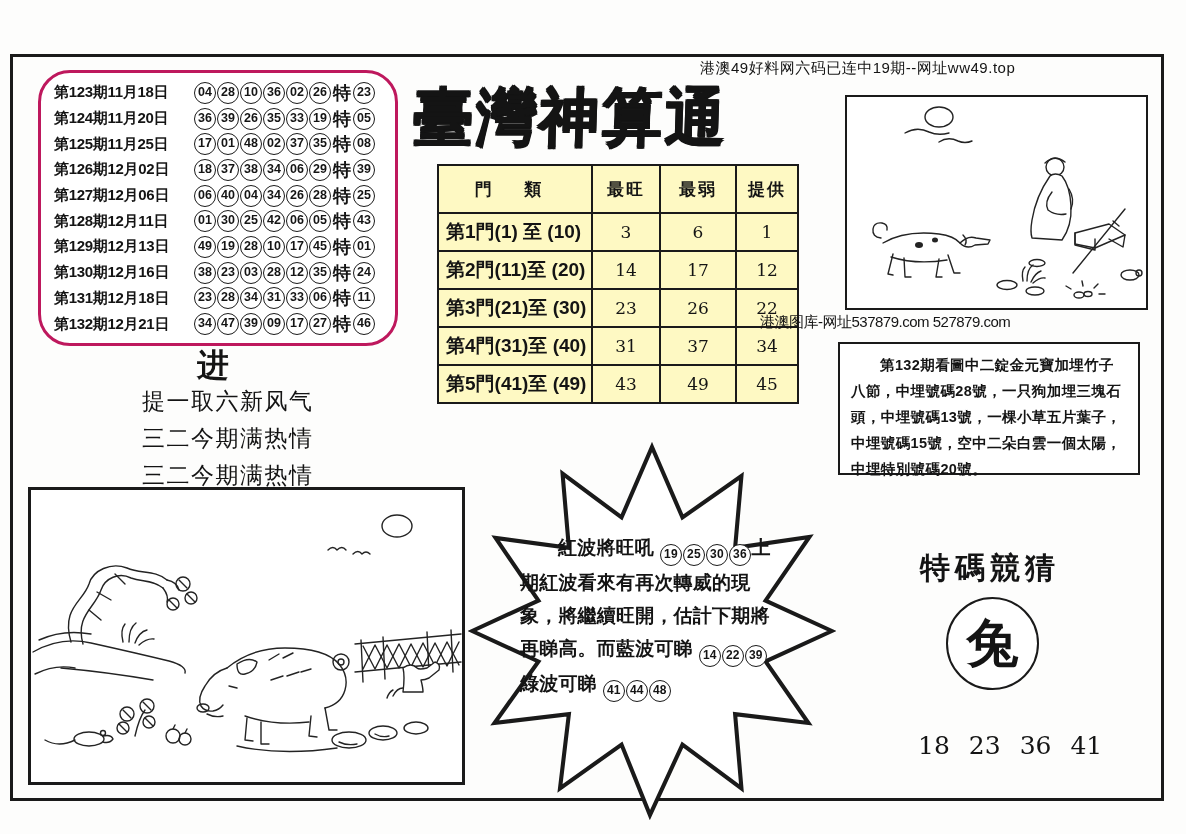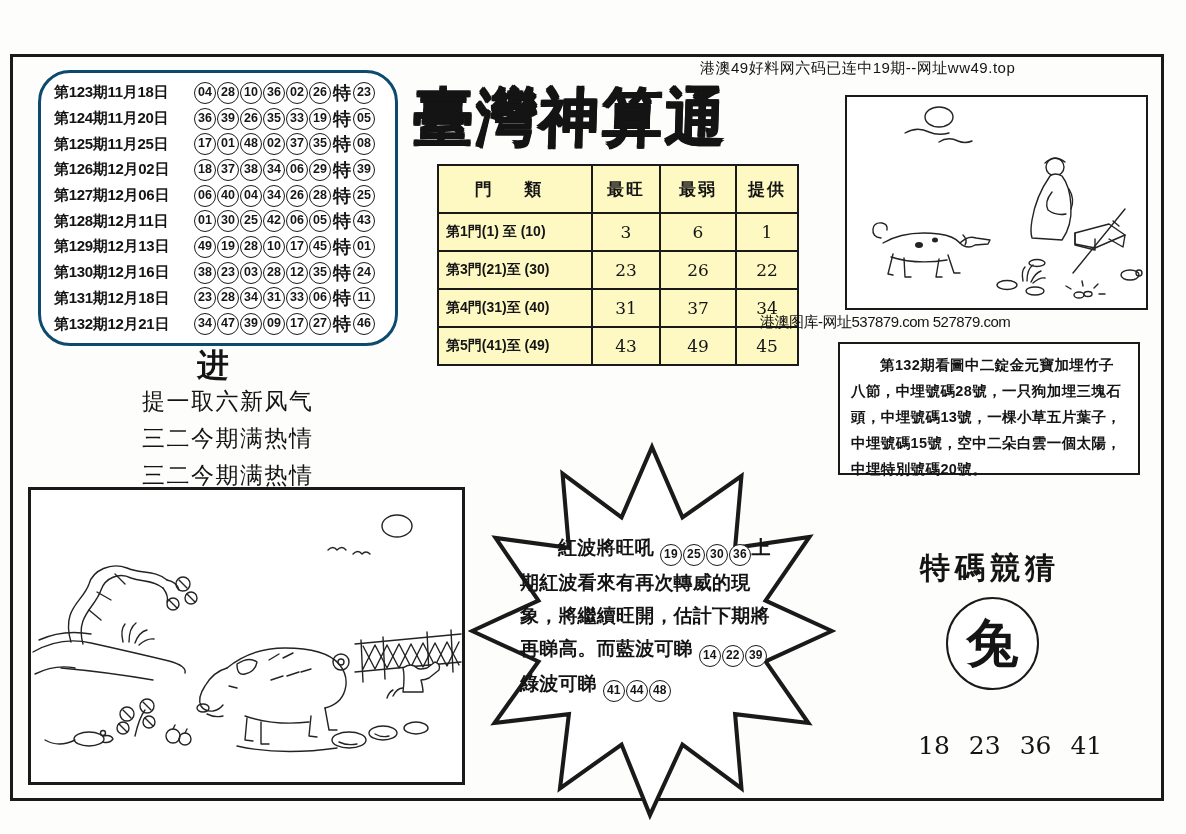--- a/index.html
+++ b/index.html
@@ -7,42 +7,42 @@
     position:relative; width:1186px; height:834px; background:#fdfdfc;
     font-family:"Liberation Sans", sans-serif; color:#141414; overflow:hidden;
   }
   .page-border { position:absolute; left:10px; top:54px; width:1148px; height:741px;
     border:3px solid #1a1a1a; background:transparent; }
 
   .header-ad { position:absolute; left:700px; top:59px; font-size:15px; letter-spacing:.5px; }
 
   
   .results { position:absolute; left:38px; top:70px; width:360px; height:276px;
-    border:3px solid #0c4a6e; border-radius:32px; box-sizing:border-box; padding:7px 0 0 13px; background:#fff; }
+    border:3px solid #be185d; border-radius:32px; box-sizing:border-box; padding:7px 0 0 13px; background:#fff; }
   .result-row { display:flex; align-items:center; height:25.7px; }
   .r-label { width:140px; font-weight:700; font-size:15px; white-space:nowrap; letter-spacing:-.3px; }
   .ball { width:22px; height:22px; border:1.7px solid #1a1a1a; border-radius:50%;
     font-size:12.5px; font-weight:700; line-height:19px; text-align:center; margin-right:1px;
     flex:none; box-sizing:border-box; background:#fff; }
   .special-mark { font-size:18px; font-weight:900; margin:0 2px 0 1px; }
 
   
   .title { position:absolute; left:414px; top:76px; width:390px; white-space:nowrap;
     font-family:"DejaVu Serif", serif; font-size:60px; font-weight:900; letter-spacing:3px;
     transform:skewX(-2deg) scaleY(1.04); transform-origin:left top;
     text-shadow:1.4px 0 0 currentColor, 0 1.2px 0 currentColor, 1.4px 1.2px 0 currentColor; }
 
   
   .stats { position:absolute; left:437px; top:164px; border-collapse:collapse; background:#fef9c3; }
   .stats th, .stats td { border:2.5px solid #1a1a1a; text-align:center; }
   .stats th { font-size:17px; font-weight:700; height:44px; letter-spacing:2px; }
   .stats th.c0 { width:150px; letter-spacing:14px; }
   .stats th.c1 { width:64px; } .stats th.c2 { width:72px; } .stats th.c3 { width:58px; }
   .stats td { height:34px; }
-  .stats td.cat { text-align:left; padding-left:7px; font-size:14px; font-weight:700; white-space:nowrap; }
+  .stats td.cat { text-align:left; padding-left:7px; font-size:19px; font-weight:700; white-space:nowrap; }
   .stats td.num { font-family:"DejaVu Serif", serif; font-size:17px; }
 
   
   .shepherd-box { position:absolute; left:845px; top:95px; width:303px; height:215px;
     border:2.5px solid #1a1a1a; box-sizing:border-box; background:#fff; }
   .gallery-caption { position:absolute; left:760px; top:313px; font-size:15px;
     font-family:Liberation Sans, sans-serif; letter-spacing:-.5px; }
 
   
   .tip-box { position:absolute; left:838px; top:342px; width:302px; height:133px;
@@ -211,20 +211,26 @@
         <th class="c2">最弱</th>
         <th class="c3">提供</th>
       </tr>
     </thead>
     <tbody>
         <tr>
           <td class="cat">第1門(1) 至 (10)</td>
           <td class="num">3</td>
           <td class="num">6</td>
           <td class="num">1</td>
+        </tr>
+        <tr>
+          <td class="cat">第2門(11)至 (20)</td>
+          <td class="num">14</td>
+          <td class="num">17</td>
+          <td class="num">12</td>
         </tr>
         <tr>
           <td class="cat">第3門(21)至 (30)</td>
           <td class="num">23</td>
           <td class="num">26</td>
           <td class="num">22</td>
         </tr>
         <tr>
           <td class="cat">第4門(31)至 (40)</td>
           <td class="num">31</td>

